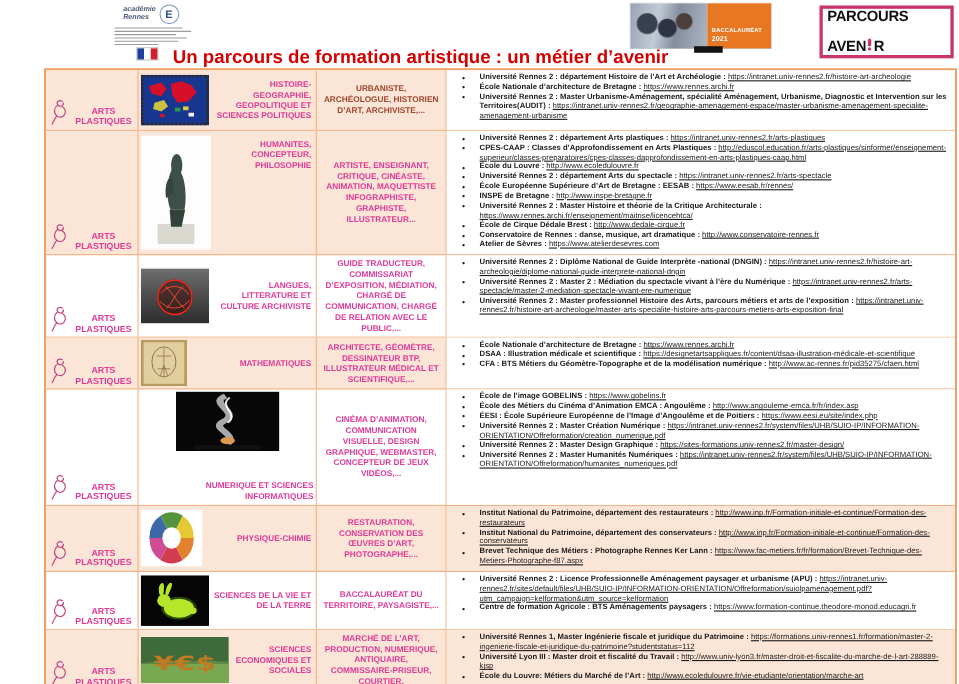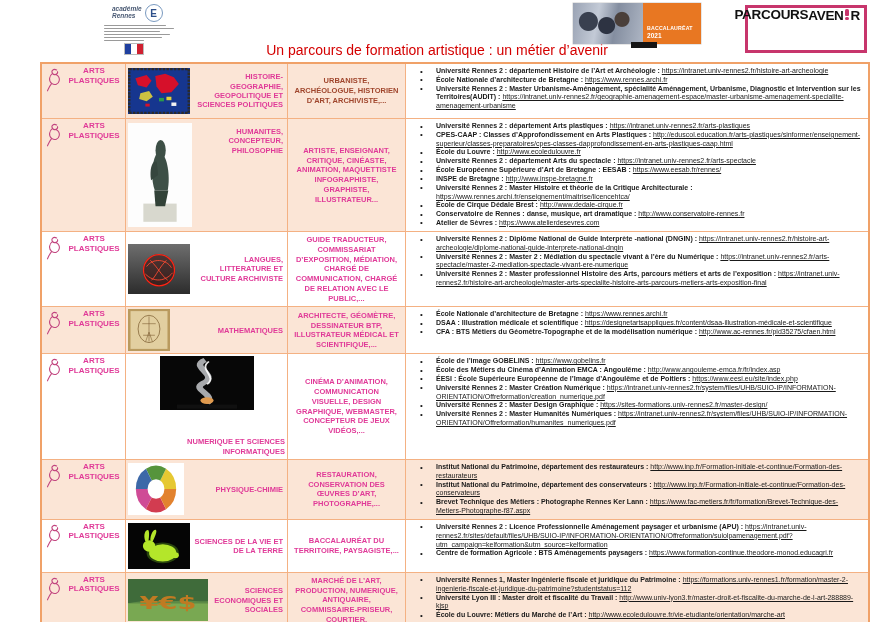--- a/index.html
+++ b/index.html
@@ -18,50 +18,50 @@
   .acad-e{width:16px;height:16px;border:1.4px solid #7a9ac0;border-radius:50%;color:#2d4f8a;
     font-size:10px;font-weight:700;display:flex;align-items:center;justify-content:center;}
   .ministry-lines{margin:3px 0 2px 6px;display:flex;flex-direction:column;gap:1.6px;}
   .ministry-lines i{display:block;height:1.4px;background:#9a9a9a;border-radius:1px;}
   .ministry-lines i:nth-child(1){width:62px}.ministry-lines i:nth-child(2){width:70px}
   .ministry-lines i:nth-child(3){width:56px}.ministry-lines i:nth-child(4){width:66px}
   .ministry-lines i:nth-child(5){width:58px}.ministry-lines i:nth-child(6){width:40px}
   .flag{margin-left:26px;width:18px;height:10px;display:flex;border:.5px solid #bbb;}
   .flag i{flex:1;}
   .flag i:nth-child(1){background:#1f3f9f}.flag i:nth-child(2){background:#fff}.flag i:nth-child(3){background:#d02030}
-  .title{position:absolute;left:157px;top:42px;width:560px;text-align:center;
-    font-size:14px;font-weight:400;color:var(--titlered);}
+  .title{position:absolute;left:157px;top:42px;width:560px;
+    font-size:17px;font-weight:700;color:var(--titlered);}
   .bac-badge{position:absolute;left:573px;top:3px;width:128px;height:41px;display:flex;box-shadow:0 0 0 .5px #ccc;}
   .bac-photo{flex:1.35;background:
     radial-gradient(circle at 22% 45%,#39404f 9px,transparent 10px),
     radial-gradient(circle at 48% 55%,#2d3342 8px,transparent 9px),
     radial-gradient(circle at 70% 40%,#4a3f3a 7px,transparent 8px),
     linear-gradient(100deg,#9aa3b4 0%,#c3cad6 35%,#848ea0 60%,#aeb6c4 100%);}
   .bac-orange{flex:1;background:var(--bacor);color:#fff;display:flex;flex-direction:column;justify-content:flex-end;
     padding:3px 2px 5px 4px;line-height:1.15;}
   .bac-orange .b1{font-size:5.2px;font-weight:700;letter-spacing:.2px;}
   .bac-orange .b2{font-size:6.5px;font-weight:700;}
   .bac-tab{position:absolute;bottom:-4px;left:58px;width:26px;height:6px;background:#141414;}
   .pa-logo{position:absolute;left:745px;top:5px;width:108px;height:40px;border:3.5px solid var(--papink);
-    background:#fff;display:flex;flex-direction:row;justify-content:flex-end;padding:1px 4px;}
+    background:#fff;display:flex;flex-direction:column;justify-content:space-between;padding:1px 4px;}
   .pa-l1,.pa-l2{font-size:13.5px;font-weight:700;color:#111;letter-spacing:-.3px;line-height:.95;
     font-family:"Liberation Sans",sans-serif;white-space:nowrap;}
   .pa-excl{display:inline-block;position:relative;width:6px;height:11px;margin:0 .5px;}
   .pa-excl .bar{position:absolute;left:1px;top:0;width:3.6px;height:7.2px;background:var(--papink);border-radius:1.6px 1.6px 1px 1px;}
   .pa-excl .dot{position:absolute;left:1.4px;bottom:0;width:3.2px;height:3.2px;border-radius:50%;background:var(--papink);}
   
   .table{margin-left:40px;width:826px;border:2px solid #f0a168;}
   .row{display:flex;border-bottom:1px solid var(--tb);}
   .row:last-child{border-bottom:none;}
   .row:nth-child(1),.row:nth-child(2),.row:nth-child(4),.row:nth-child(6),.row:nth-child(8){background:var(--tint);}
   .cell{border-right:1px solid var(--tb);box-sizing:border-box;}
   .c-links{border-right:none;}
   .c-links{background:#fff;}
   .row:nth-child(6) .c-links,.row:nth-child(8) .c-links{background:var(--tint);}
-  .c-disc{width:84px;display:flex;align-items:flex-start;padding:2px 2px 2px 3px;flex:none;}
+  .c-disc{width:84px;display:flex;align-items:flex-end;padding:2px 2px 2px 3px;flex:none;}
   .sketch{width:20px;height:28px;flex:none;}
   .sketch svg{width:100%;height:100%;}
   .disc{flex:1;text-align:center;font-size:8px;font-weight:700;color:var(--pink);line-height:1.2;}
   .c-media{width:162px;flex:none;display:flex;align-items:center;padding:2px;gap:2px;}
   .thumb{width:62px;height:46px;flex:none;}
   .thumb svg{width:100%;height:100%;display:block;}
   .subject{flex:1;text-align:right;font-size:7.5px;font-weight:700;color:var(--pink);line-height:1.25;padding:0 2px;}
   .c-careers{width:118px;flex:none;display:flex;align-items:center;justify-content:center;text-align:center;
     font-size:7.5px;font-weight:700;color:var(--pink);line-height:1.3;padding:3px 6px;}
   .row:nth-child(1) .c-careers{color:var(--darkred);}

